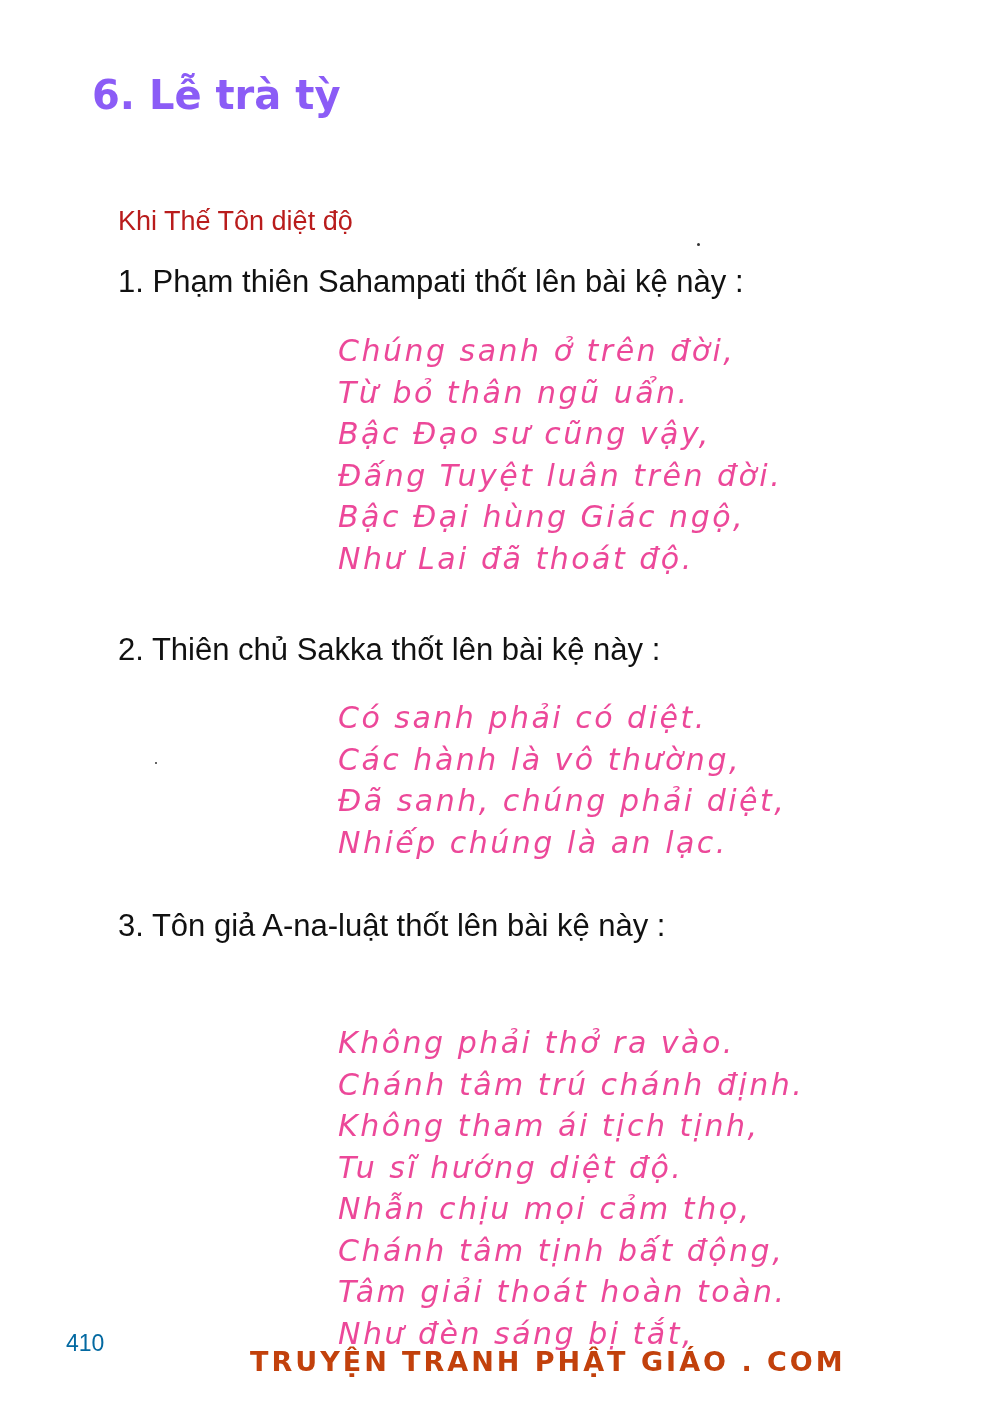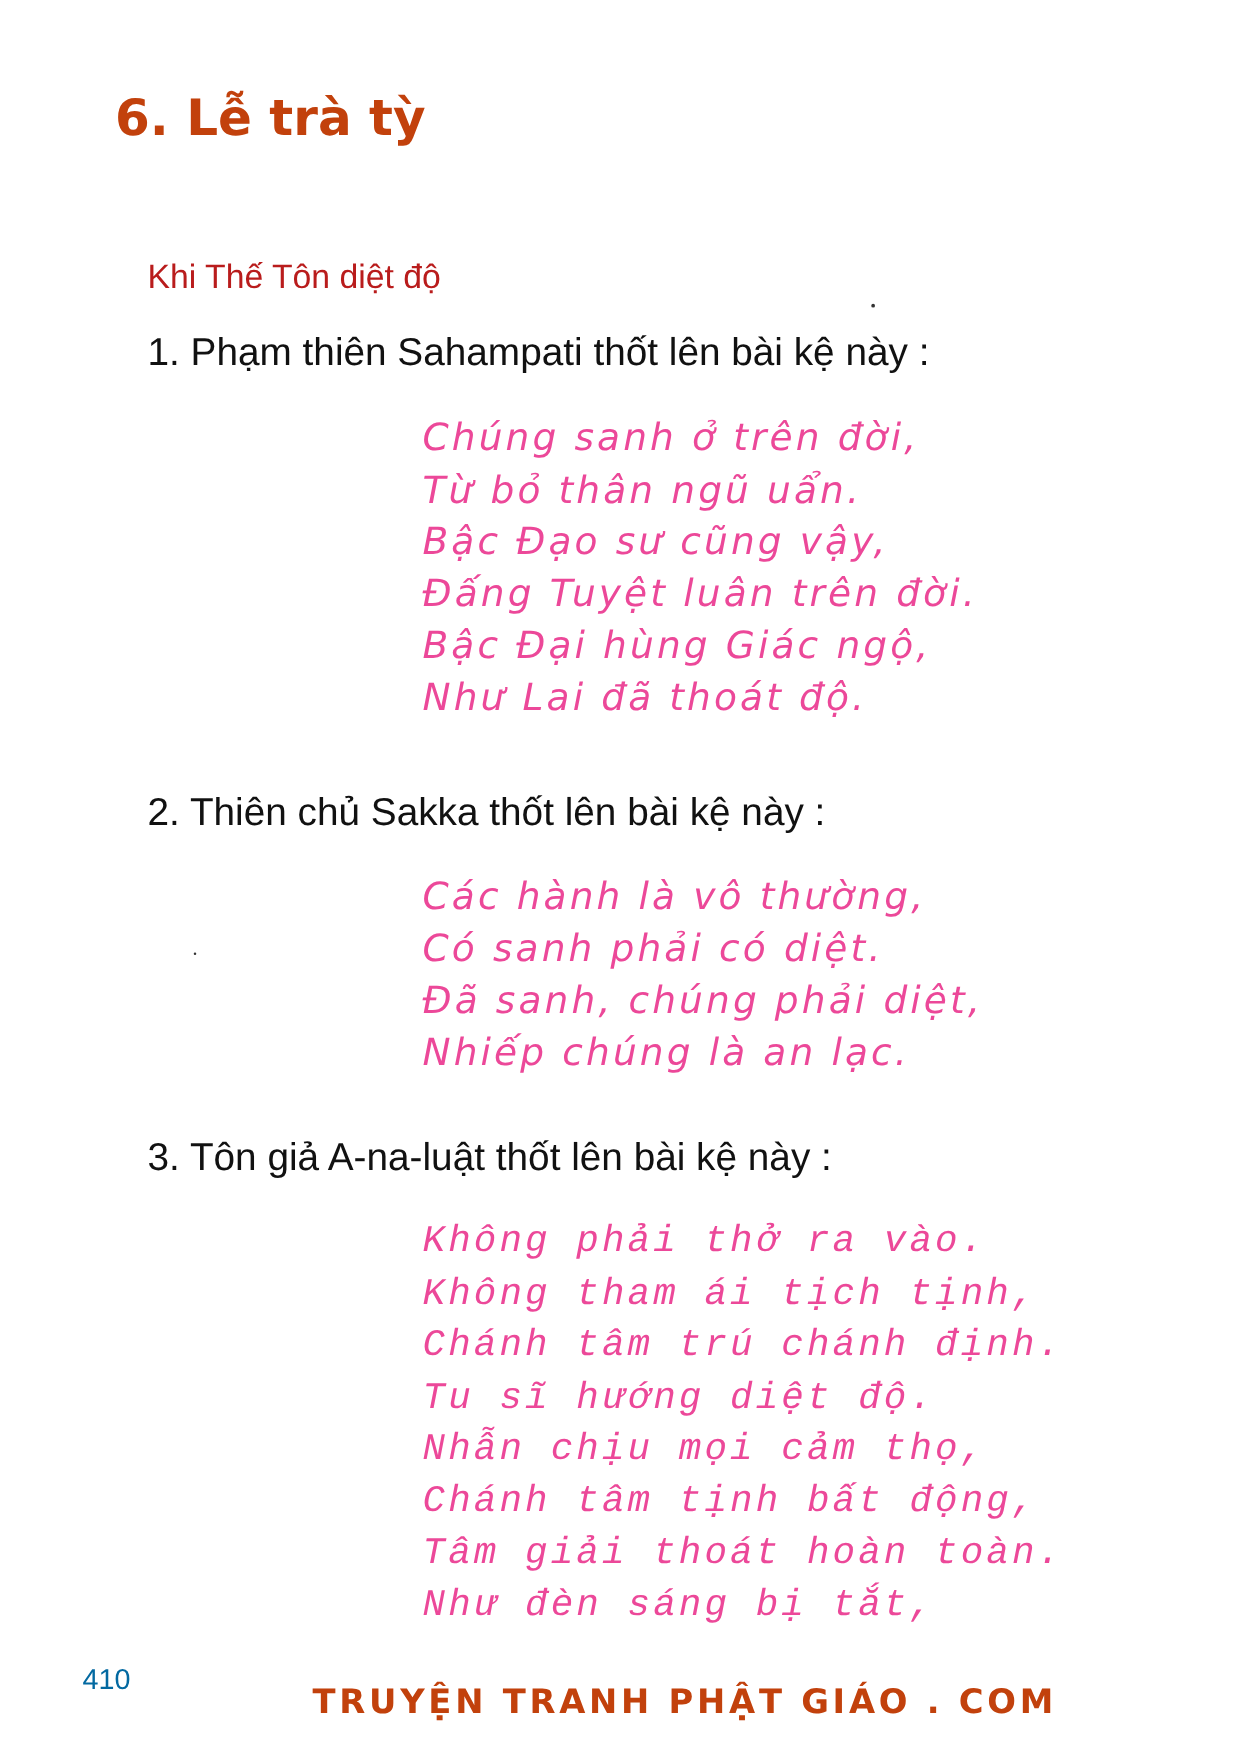--- a/index.html
+++ b/index.html
@@ -4,21 +4,21 @@
 <style>
   html, body { margin: 0; padding: 0; }
   body {
     width: 992px; height: 1403px; background: #ffffff; position: relative;
     overflow: hidden; color: #111111;
     font-family: "DejaVu Sans", sans-serif;
   }
   .title {
     position: absolute; left: 92px; top: 72px;
     font-family: "DejaVu Sans", sans-serif; font-weight: bold;
-    font-size: 40px; letter-spacing: 0px; color: #c2410c;
+    font-size: 40px; letter-spacing: 0px; color: #8b5cf6;
   }
   .intro {
     position: absolute; left: 118px; top: 206px;
     font-family: "Liberation Sans", sans-serif; font-size: 27px; color: #b91c1c;
   }
   .section-head {
     position: absolute; left: 118px;
     font-family: "Liberation Sans", sans-serif; font-size: 31px; color: #111;
   }
   .verse {
@@ -51,31 +51,31 @@
     <div>Chúng sanh ở trên đời,</div>
     <div>Từ bỏ thân ngũ uẩn.</div>
     <div>Bậc Đạo sư cũng vậy,</div>
     <div>Đấng Tuyệt luân trên đời.</div>
     <div>Bậc Đại hùng Giác ngộ,</div>
     <div>Như Lai đã thoát độ.</div>
   </div>
 
   <div class="section-head" style="top:632px;">2. Thiên chủ Sakka thốt lên bài kệ này :</div>
   <div class="verse" style="top:697px;">
+    <div>Có sanh phải có diệt.</div>
     <div>Các hành là vô thường,</div>
-    <div>Có sanh phải có diệt.</div>
     <div>Đã sanh, chúng phải diệt,</div>
     <div>Nhiếp chúng là an lạc.</div>
   </div>
 
   <div class="section-head" style="top:908px;">3. Tôn giả A-na-luật thốt lên bài kệ này :</div>
-  <div class="verse" style="top:974px;font-family:Liberation Mono, monospace;">
+  <div class="verse" style="top:1022px;">
     <div>Không phải thở ra vào.</div>
+    <div>Chánh tâm trú chánh định.</div>
     <div>Không tham ái tịch tịnh,</div>
-    <div>Chánh tâm trú chánh định.</div>
     <div>Tu sĩ hướng diệt độ.</div>
     <div>Nhẫn chịu mọi cảm thọ,</div>
     <div>Chánh tâm tịnh bất động,</div>
     <div>Tâm giải thoát hoàn toàn.</div>
     <div>Như đèn sáng bị tắt,</div>
   </div>
 
   <div class="page-number">410</div>
   <div class="watermark">TRUYỆN TRANH PHẬT GIÁO . COM</div>
 

